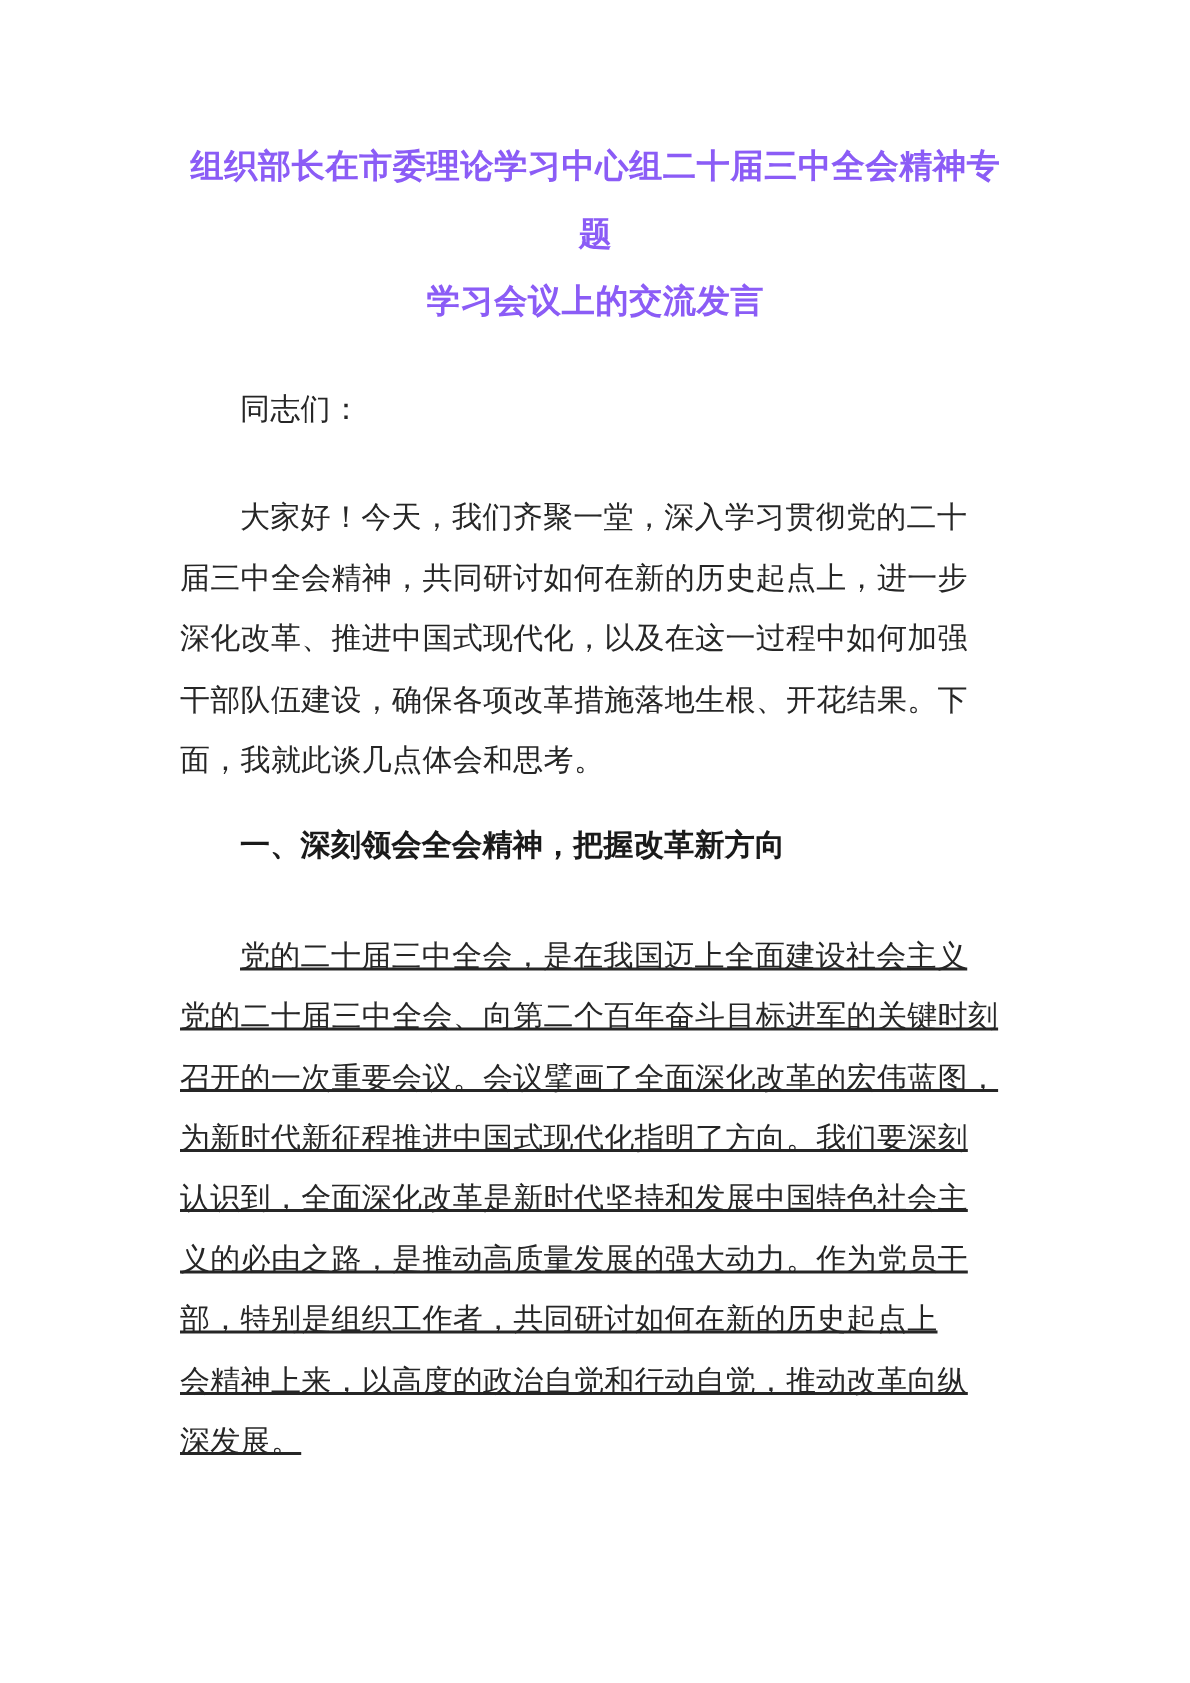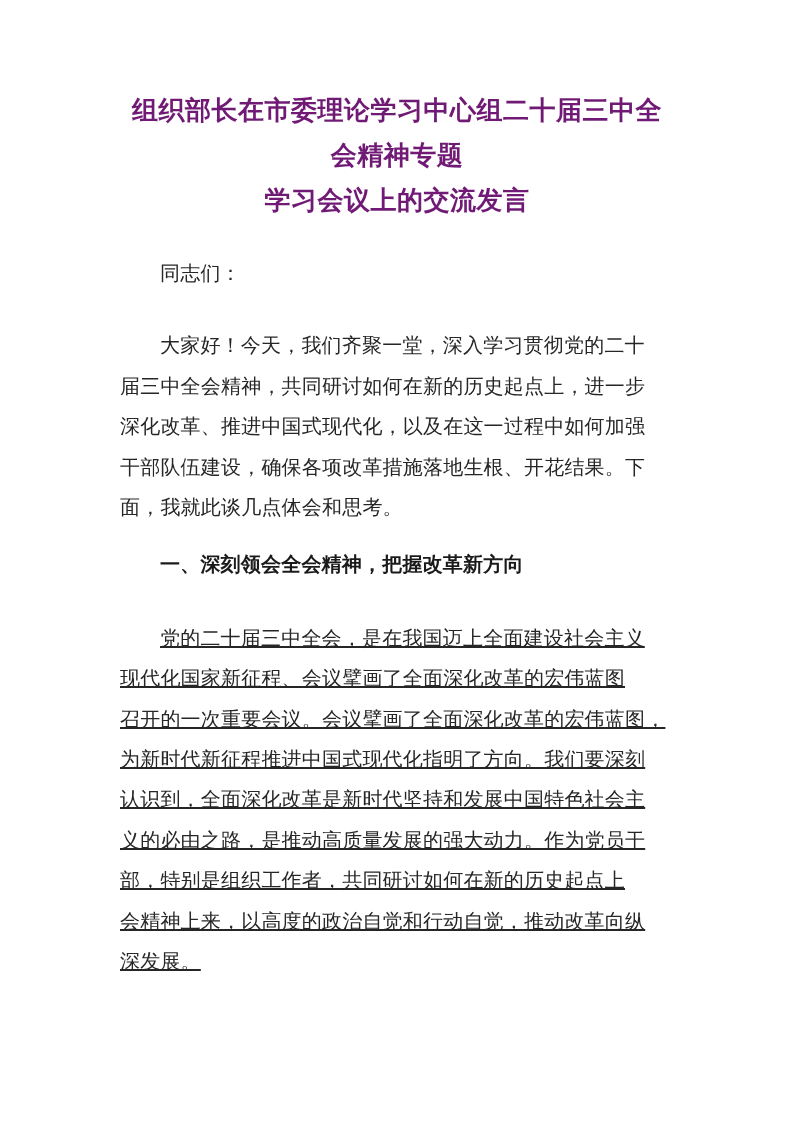--- a/index.html
+++ b/index.html
@@ -12,25 +12,25 @@
     width: 793px;
     height: 1122px;
     background: #ffffff;
     box-sizing: border-box;
     padding: 88px 119px 0 120px;
     overflow: hidden;
     font-family: "Liberation Serif", "DejaVu Serif", serif;
     color: #262626;
   }
   .title {
-    font-size: 26px;
+    font-size: 22px;
     line-height: 45px;
     font-weight: bold;
     text-align: center;
-    color: #701a75;
+    color: #8b5cf6;
     letter-spacing: 0.5px;
   }
   .block {
     font-size: 20px;
     line-height: 40.4px;
     letter-spacing: 0.2px;
   }
   .block .line {
     white-space: nowrap;
   }
@@ -67,21 +67,21 @@
     <div class="line">干部队伍建设，确保各项改革措施落地生根、开花结果。下</div>
     <div class="line">面，我就此谈几点体会和思考。</div>
   </div>
 
   <div class="block sec-heading indent">
     <div class="line">一、深刻领会全会精神，把握改革新方向</div>
   </div>
 
   <div class="block para-2 indent">
     <div class="line">党的二十届三中全会，是在我国迈上全面建设社会主义</div>
-    <div class="line">现代化国家新征程、会议擘画了全面深化改革的宏伟蓝图</div>
+    <div class="line">党的二十届三中全会、向第二个百年奋斗目标进军的关键时刻</div>
     <div class="line">召开的一次重要会议。会议擘画了全面深化改革的宏伟蓝图，</div>
     <div class="line">为新时代新征程推进中国式现代化指明了方向。我们要深刻</div>
     <div class="line">认识到，全面深化改革是新时代坚持和发展中国特色社会主</div>
     <div class="line">义的必由之路，是推动高质量发展的强大动力。作为党员干</div>
     <div class="line">部，特别是组织工作者，共同研讨如何在新的历史起点上</div>
     <div class="line">会精神上来，以高度的政治自觉和行动自觉，推动改革向纵</div>
     <div class="line">深发展。</div>
   </div>
 
 </div>

